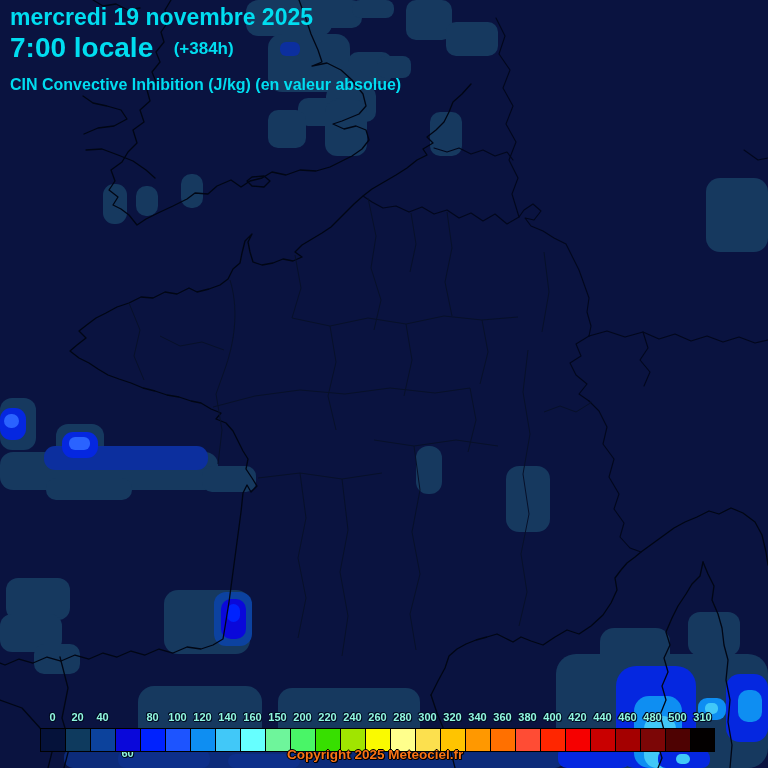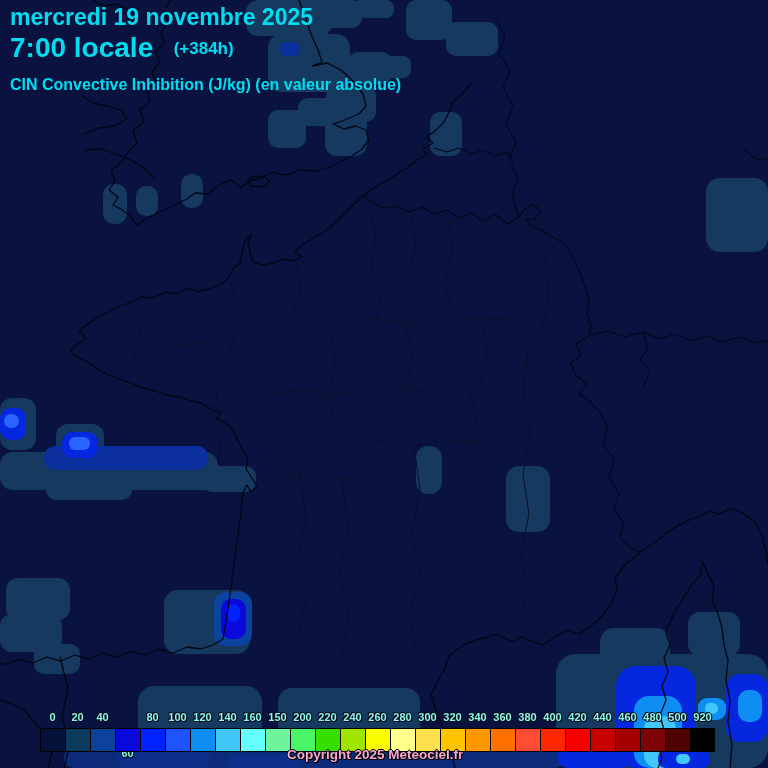--- a/index.html
+++ b/index.html
@@ -189,21 +189,21 @@
         <span class="scale-label" style="color: rgb(144, 248, 224);">320</span>
         <span class="scale-label" style="color: rgb(144, 248, 224);">340</span>
         <span class="scale-label" style="color: rgb(144, 248, 224);">360</span>
         <span class="scale-label" style="color: rgb(144, 248, 224);">380</span>
         <span class="scale-label" style="color: rgb(144, 248, 224);">400</span>
         <span class="scale-label" style="color: rgb(144, 248, 224);">420</span>
         <span class="scale-label" style="color: rgb(144, 248, 224);">440</span>
         <span class="scale-label" style="color: rgb(144, 248, 224);">460</span>
         <span class="scale-label" style="color: rgb(144, 248, 224);">480</span>
         <span class="scale-label" style="color: rgb(144, 248, 224);">500</span>
-        <span class="scale-label" style="color: rgb(144, 248, 224);">920</span>
+        <span class="scale-label" style="color: rgb(144, 248, 224);">310</span>
       </div>
     <div id="scale-cells">
         <div class="scale-cell" style="background: rgb(5, 18, 58);"></div>
         <div class="scale-cell" style="background: rgb(14, 58, 94);"></div>
         <div class="scale-cell" style="background: rgb(12, 66, 156);"></div>
         <div class="scale-cell" style="background: rgb(10, 8, 218);"></div>
         <div class="scale-cell" style="background: rgb(0, 34, 254);"></div>
         <div class="scale-cell" style="background: rgb(29, 84, 255);"></div>
         <div class="scale-cell" style="background: rgb(14, 142, 242);"></div>
         <div class="scale-cell" style="background: rgb(65, 200, 248);"></div>
@@ -222,15 +222,15 @@
         <div class="scale-cell" style="background: rgb(255, 38, 0);"></div>
         <div class="scale-cell" style="background: rgb(246, 0, 0);"></div>
         <div class="scale-cell" style="background: rgb(201, 0, 0);"></div>
         <div class="scale-cell" style="background: rgb(164, 0, 0);"></div>
         <div class="scale-cell" style="background: rgb(124, 6, 6);"></div>
         <div class="scale-cell" style="background: rgb(78, 2, 2);"></div>
         <div class="scale-cell" style="background: rgb(3, 0, 0);"></div>
       </div>
   </div>
 
-  <div id="copyright" style="color: #f9a8d4;">Copyright 2025 Meteociel.fr</div>
+  <div id="copyright" style="color: #f97316;">Copyright 2025 Meteociel.fr</div>
 
 </div>
 
 </body></html>

